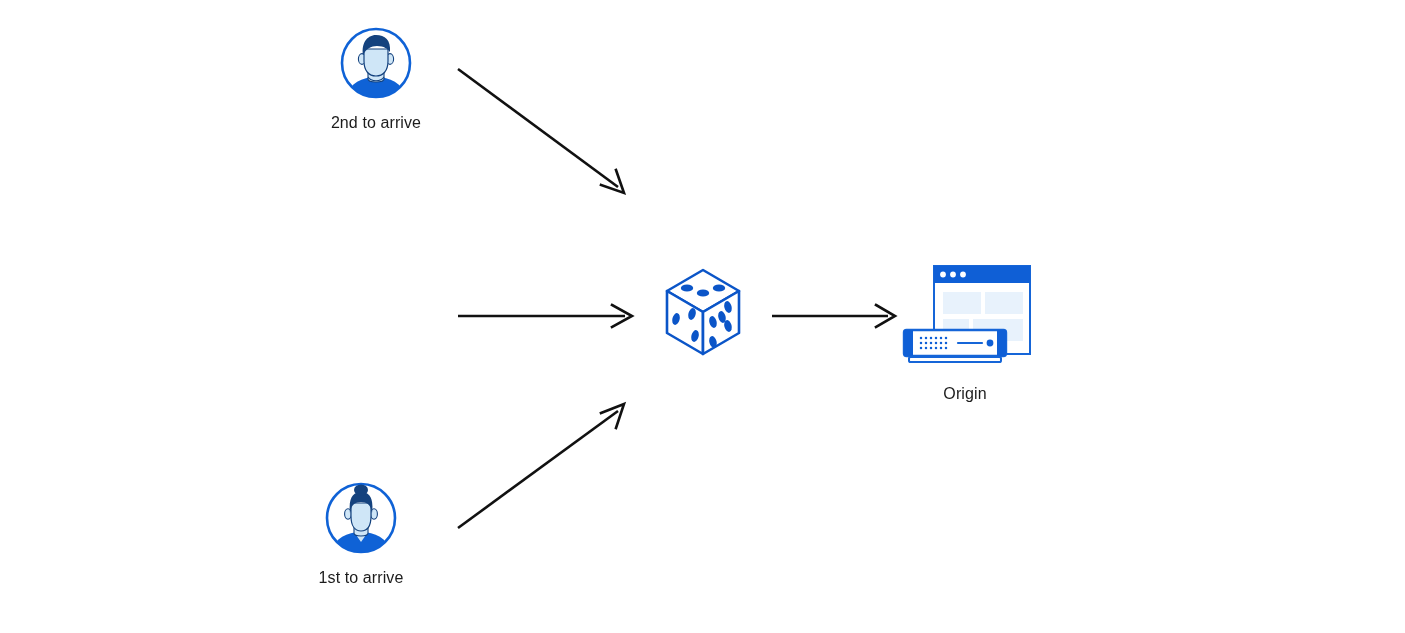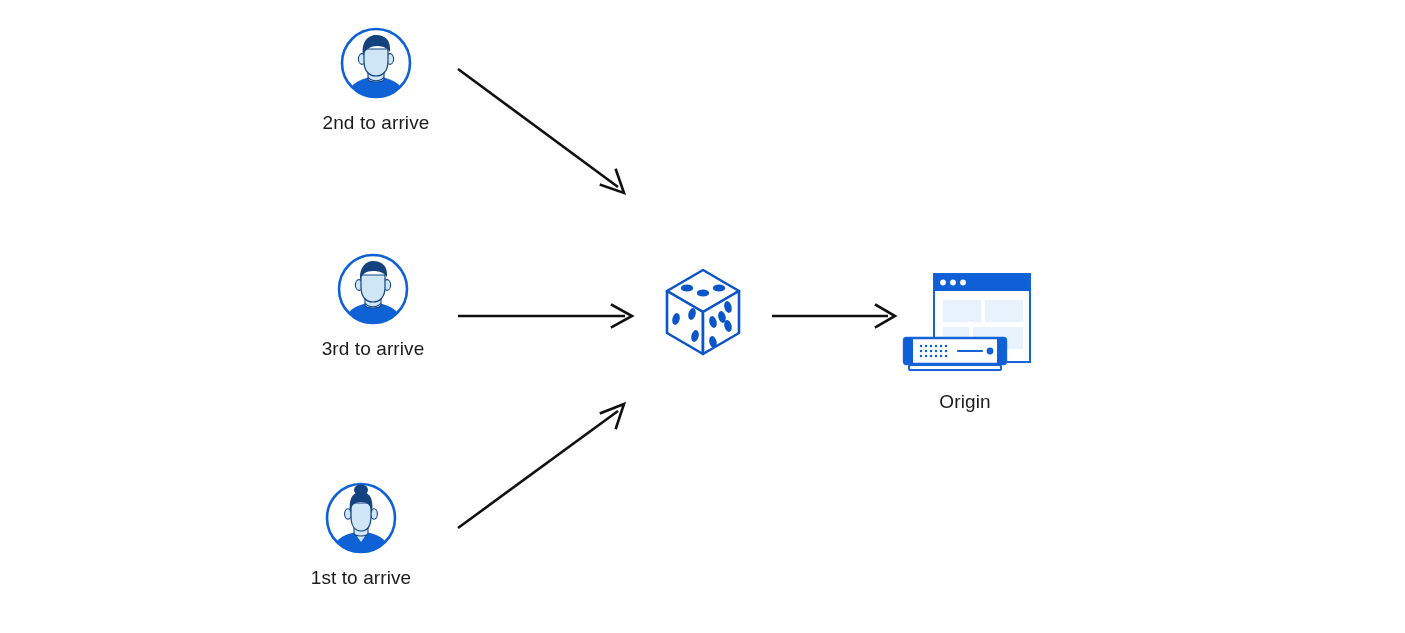--- a/index.html
+++ b/index.html
@@ -28,35 +28,35 @@
     display: flex;
     flex-direction: column;
     align-items: center;
   }
   .node-icon {
     display: block;
     line-height: 0;
   }
   .node-label {
     margin-top: 10px;
-    font-size: 19px;
+    font-size: 16px;
     line-height: 24px;
     letter-spacing: 0.1px;
     color: #1c1c1c;
     white-space: nowrap;
     text-align: center;
   }
   
   #client-0 { left: 311px; top: 25px;  width: 130px; }
   #client-1 { left: 308px; top: 251px; width: 130px; }
   #client-2 { left: 296px; top: 480px; width: 130px; }
   
   #randomizer { left: 660px; top: 264px; width: 86px; }
   
-  #origin { left: 896px; top: 264px; width: 138px; }
+  #origin { left: 896px; top: 256px; width: 138px; }
   #origin .node-label { margin-top: 8px; }
 
   .arrow-layer {
     position: absolute;
     left: 0;
     top: 0;
     width: 1405px;
     height: 633px;
     pointer-events: none;
   }
@@ -111,42 +111,20 @@
 
           <path d="M 26 24 L 50 24 L 50 36 C 50 46 45 51 38 51 C 31 51 26 46 26 36 Z" fill="#cfe6f7" stroke="#14427e" stroke-width="1.2"></path>
 
           <path d="M 25 30 C 23 16 31 10 38 10 C 47 10 53 15 52 27 C 50 24 46 21 39 21 C 33 21 28 24 25 30 Z" fill="#14427e"></path>
         </g>
       </svg>
     </span>
     <span class="node-label">2nd to arrive</span>
   </div>
 
-  <div class="node" id="client-1">
-    <span class="node-icon">
-      <svg width="76" height="76" viewBox="0 0 76 76">
-        <defs>
-          <clipPath id="c1clip">
-              <circle cx="38" cy="38" r="34"></circle>
-            </clipPath>
-        </defs>
-        <circle cx="38" cy="38" r="34" fill="#ffffff" stroke="#0f62d6" stroke-width="2.6"></circle>
-        <g clip-path="url(#c1clip)">
-          <path d="M 6 78 C 9 60 22 52 38 52 C 54 52 67 60 70 78 Z" fill="#0f62d6"></path>
-          <path d="M 30 40 L 30 54 C 30 58 46 58 46 54 L 46 40 Z" fill="#cfe6f7" stroke="#14427e" stroke-width="1.1"></path>
-          <path d="M 30 52 C 33 57 43 57 46 52" fill="none" stroke="#14427e" stroke-width="1.2"></path>
-          <ellipse cx="24" cy="34" rx="3.6" ry="5.4" fill="#cfe6f7" stroke="#14427e" stroke-width="1.1"></ellipse>
-          <ellipse cx="52" cy="34" rx="3.6" ry="5.4" fill="#cfe6f7" stroke="#14427e" stroke-width="1.1"></ellipse>
-          <path d="M 26 24 L 50 24 L 50 36 C 50 46 45 51 38 51 C 31 51 26 46 26 36 Z" fill="#cfe6f7" stroke="#14427e" stroke-width="1.2"></path>
-          <path d="M 25 29 C 24 16 31 10 38 10 C 47 10 53 15 52 26 C 49 22 45 20 38 20 C 31 20 27 23 25 29 Z" fill="#14427e"></path>
-        </g>
-      </svg>
-    </span>
-    <span class="node-label">3rd to arrive</span>
-  </div>
 
   <div class="node" id="client-2">
     <span class="node-icon">
       <svg width="76" height="76" viewBox="0 0 76 76">
         <defs>
           <clipPath id="c2clip">
               <circle cx="38" cy="38" r="34"></circle>
             </clipPath>
         </defs>
         <circle cx="38" cy="38" r="34" fill="#ffffff" stroke="#0f62d6" stroke-width="2.6"></circle>

